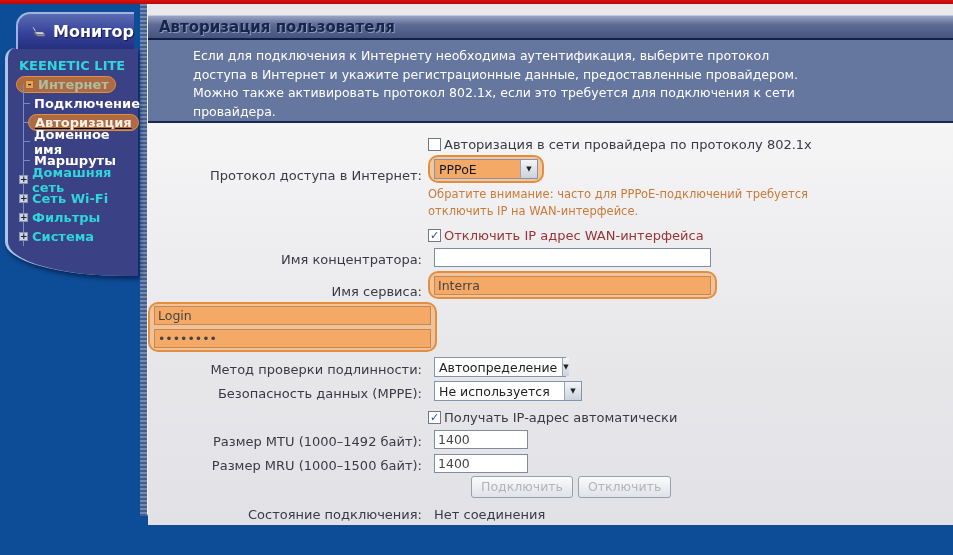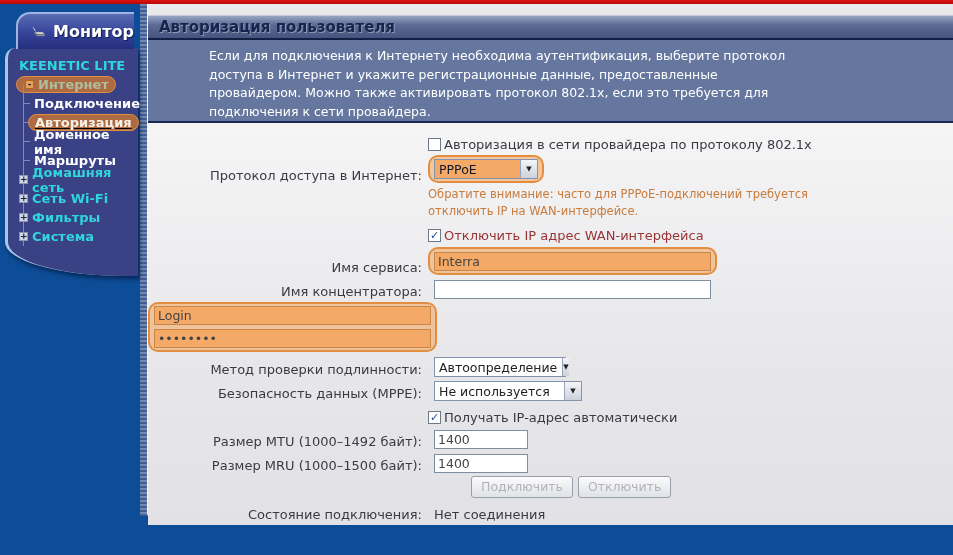--- a/index.html
+++ b/index.html
@@ -54,21 +54,21 @@
   .menu li.item-auth .sub-label { margin-left:0; color:#f7f2e8; }
 
   
   .content { flex:1; display:flex; flex-direction:column; background:#e9e9ec; border-left:1px solid #f5f5f5; border-bottom:2px solid #4d4d5c; }
   .titlebar { margin-top:11px; height:25px; flex:0 0 25px;
      background:linear-gradient(180deg,#9aa5c4 0%,#5c6a94 40%,#46547e 100%);
      border-top:1px solid #c3cade; border-bottom:2px solid #141f45;
      display:flex; align-items:center; padding-left:11px; }
   .titlebar .t { color:#16254e; font-size:15px; font-weight:bold; text-shadow:1px 1px 0 rgba(255,255,255,.35); }
   .descbar { flex:0 0 58px; background:#66779f; border-bottom:2px solid #1a2750;
-     color:#ffffff; font-size:12.5px; line-height:1.48; padding:7px 145px 0 61px; }
+     color:#ffffff; font-size:12.5px; line-height:1.48; padding:7px 145px 0 45px; }
 
   .formarea { position:relative; flex:1; background:linear-gradient(180deg,#f5f5f6 0%,#e7e7ea 60%,#e2e2e6 100%); padding-top:8px; }
   .frow { display:flex; align-items:flex-end; min-height:21px; margin-bottom:3px; }
   .flabel { width:280px; flex:0 0 280px; text-align:right; padding-right:6px; color:#3a3a44; font-size:13px; }
   .fctrl { display:flex; align-items:center; }
 
   .cb { width:13px; height:13px; background:#ffffff; border:1px solid #6f7887; margin-right:3px;
         font-size:11px; line-height:11px; text-align:center; color:#26499d; font-weight:bold; flex:0 0 13px; }
   .cb-label { font-size:13px; color:#3a3a44; }
   .cb-label.maroon { color:#983434; }
@@ -212,33 +212,33 @@
         </div>
 
         <div class="frow">
           <div class="flabel"></div>
           <div class="fctrl">
             <span class="cb">✓</span>
             <span class="cb-label maroon">Отключить IP адрес WAN-интерфейса</span>
           </div>
         </div>
 
+        <div class="frow">
+          <div class="flabel">Имя концентратора:</div>
+          <div class="fctrl" style="padding-left:6px">
+            <input class="txt" value="" style="">
+          </div>
+        </div>
+
         <div class="frow" style="margin-top:4px">
           <div class="flabel">Имя сервиса:</div>
           <div class="fctrl">
             <span class="hlbox">
               <input class="txt orange" value="Interra" style="">
             </span>
-          </div>
-        </div>
-
-        <div class="frow">
-          <div class="flabel">Имя концентратора:</div>
-          <div class="fctrl" style="padding-left:6px">
-            <input class="txt" value="" style="">
           </div>
         </div>
 
         <div class="frow" style="align-items:flex-start">
           <div class="fctrl">
             <span class="hlbox hl2">
               <input class="txt orange" value="Login" style="">
               <input class="txt orange" value="••••••••" style="">
             </span>
           </div>

